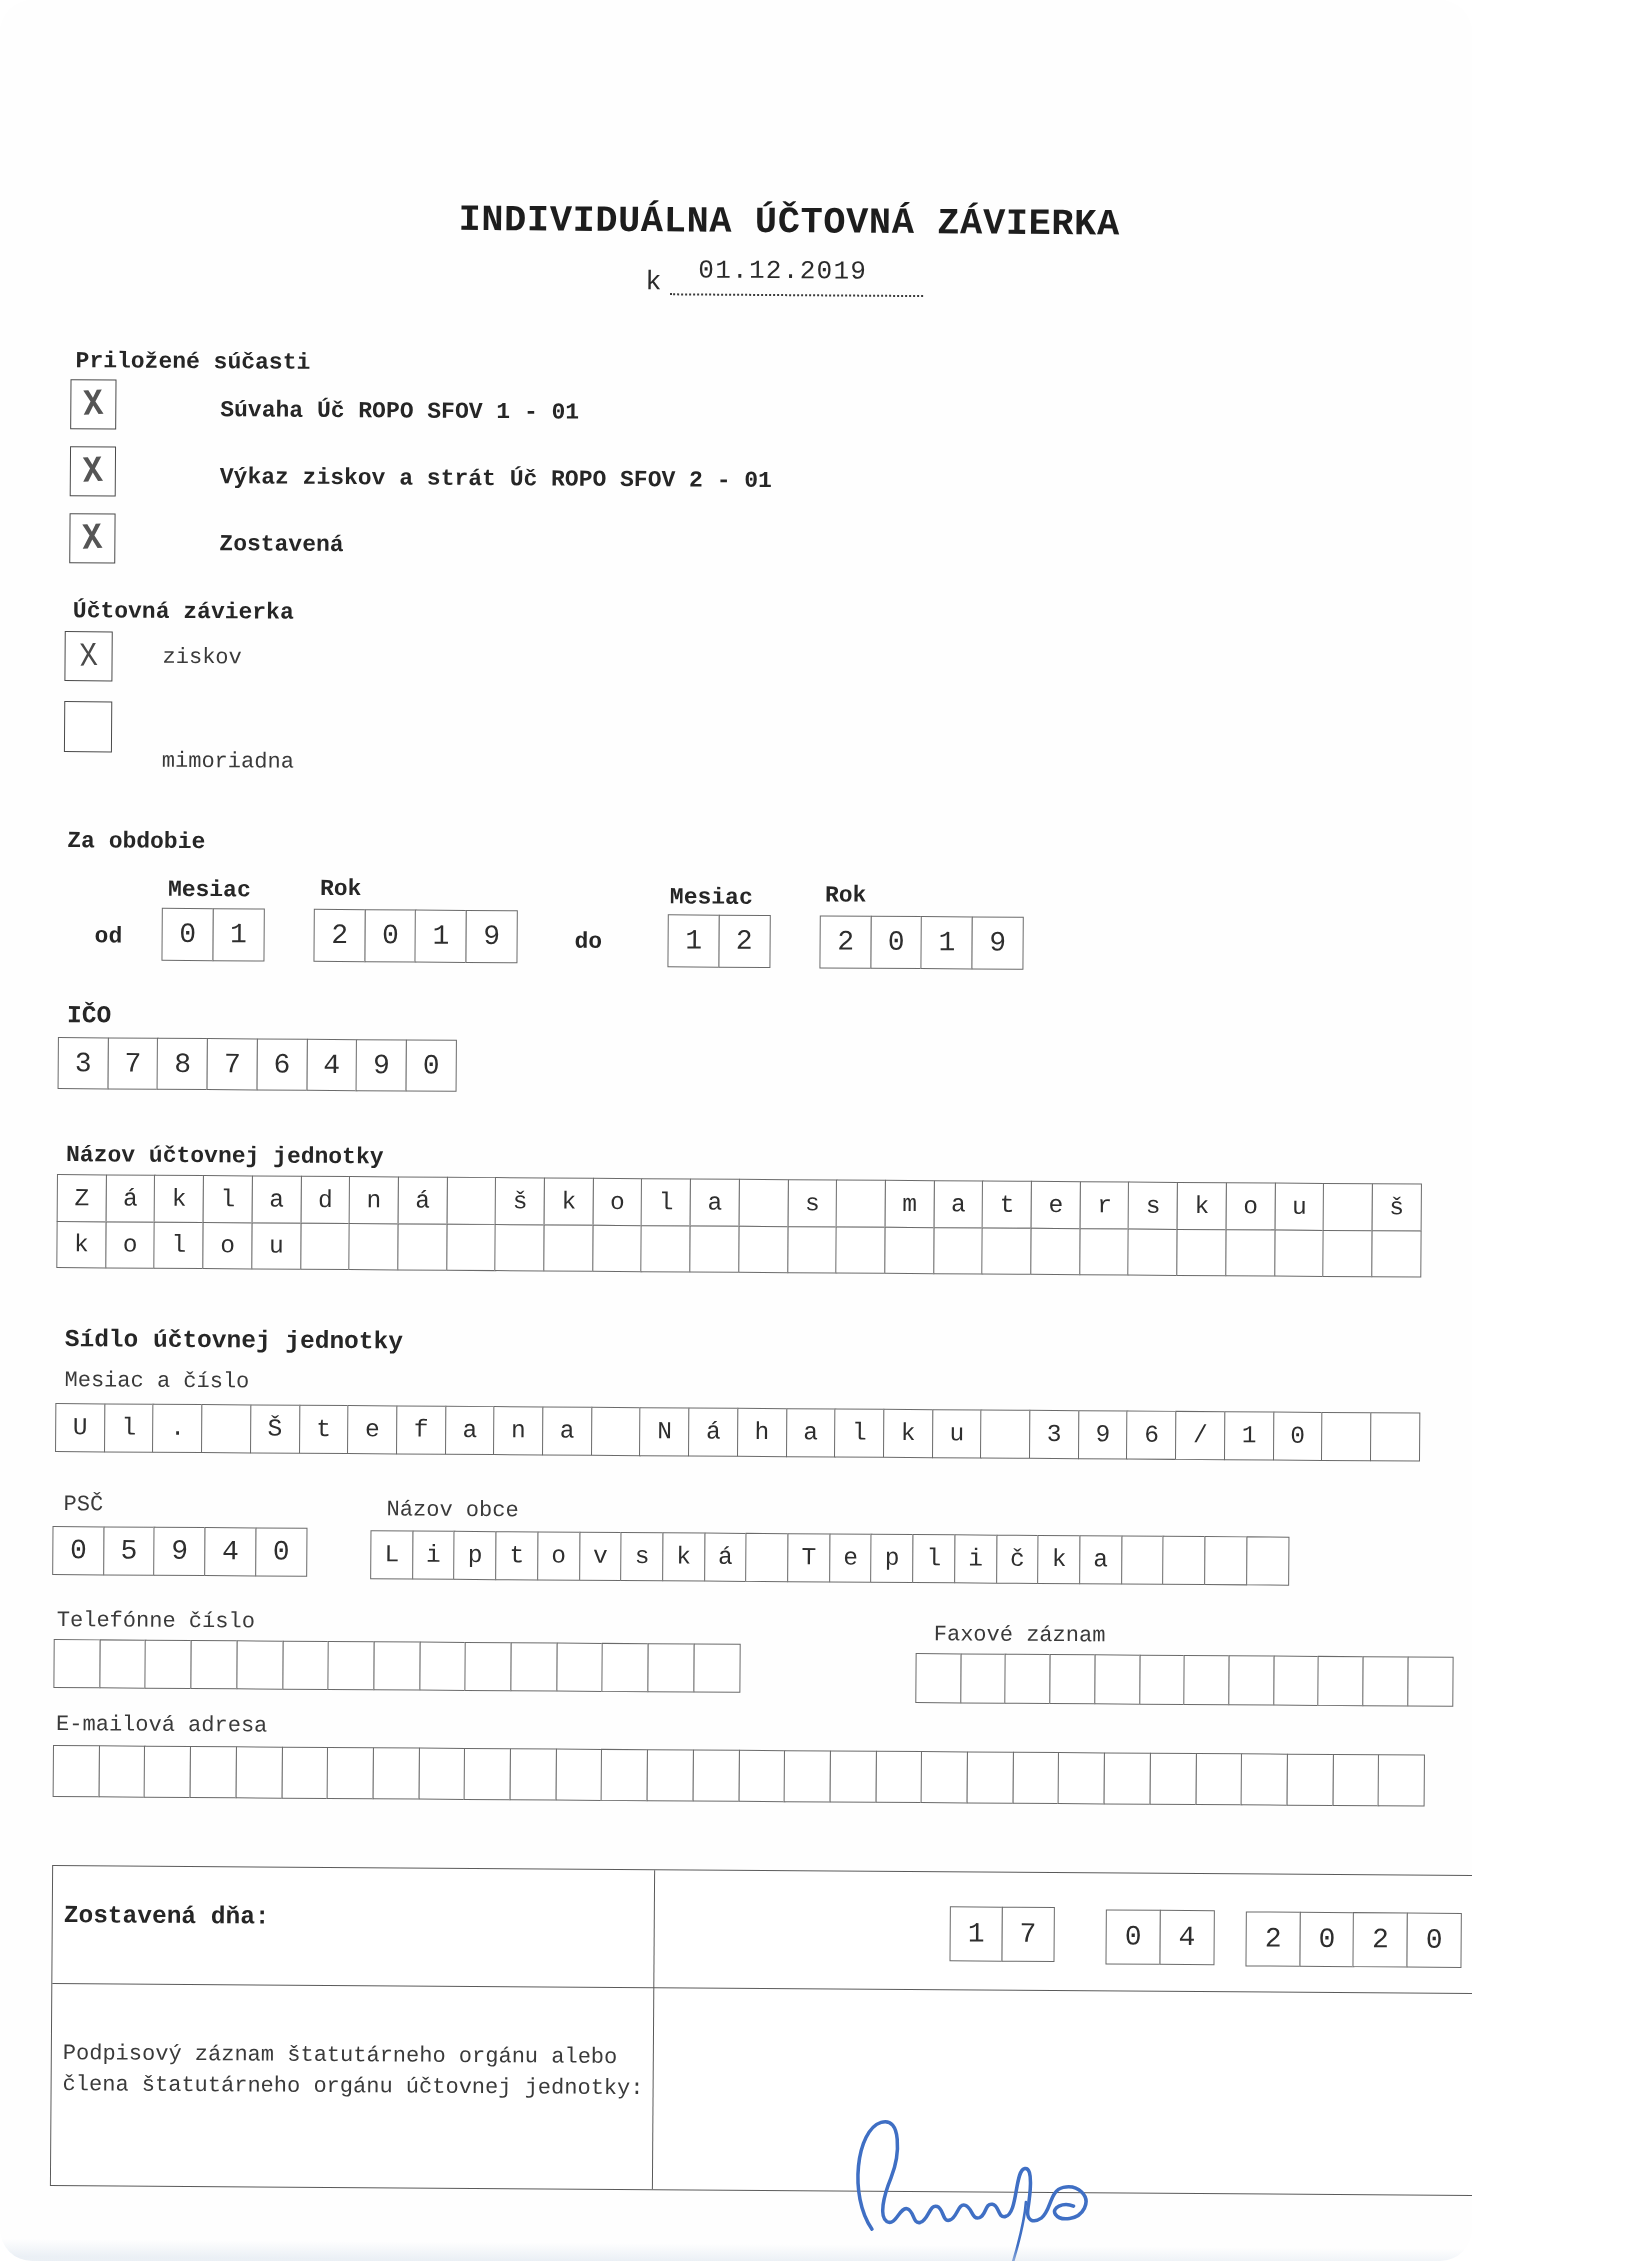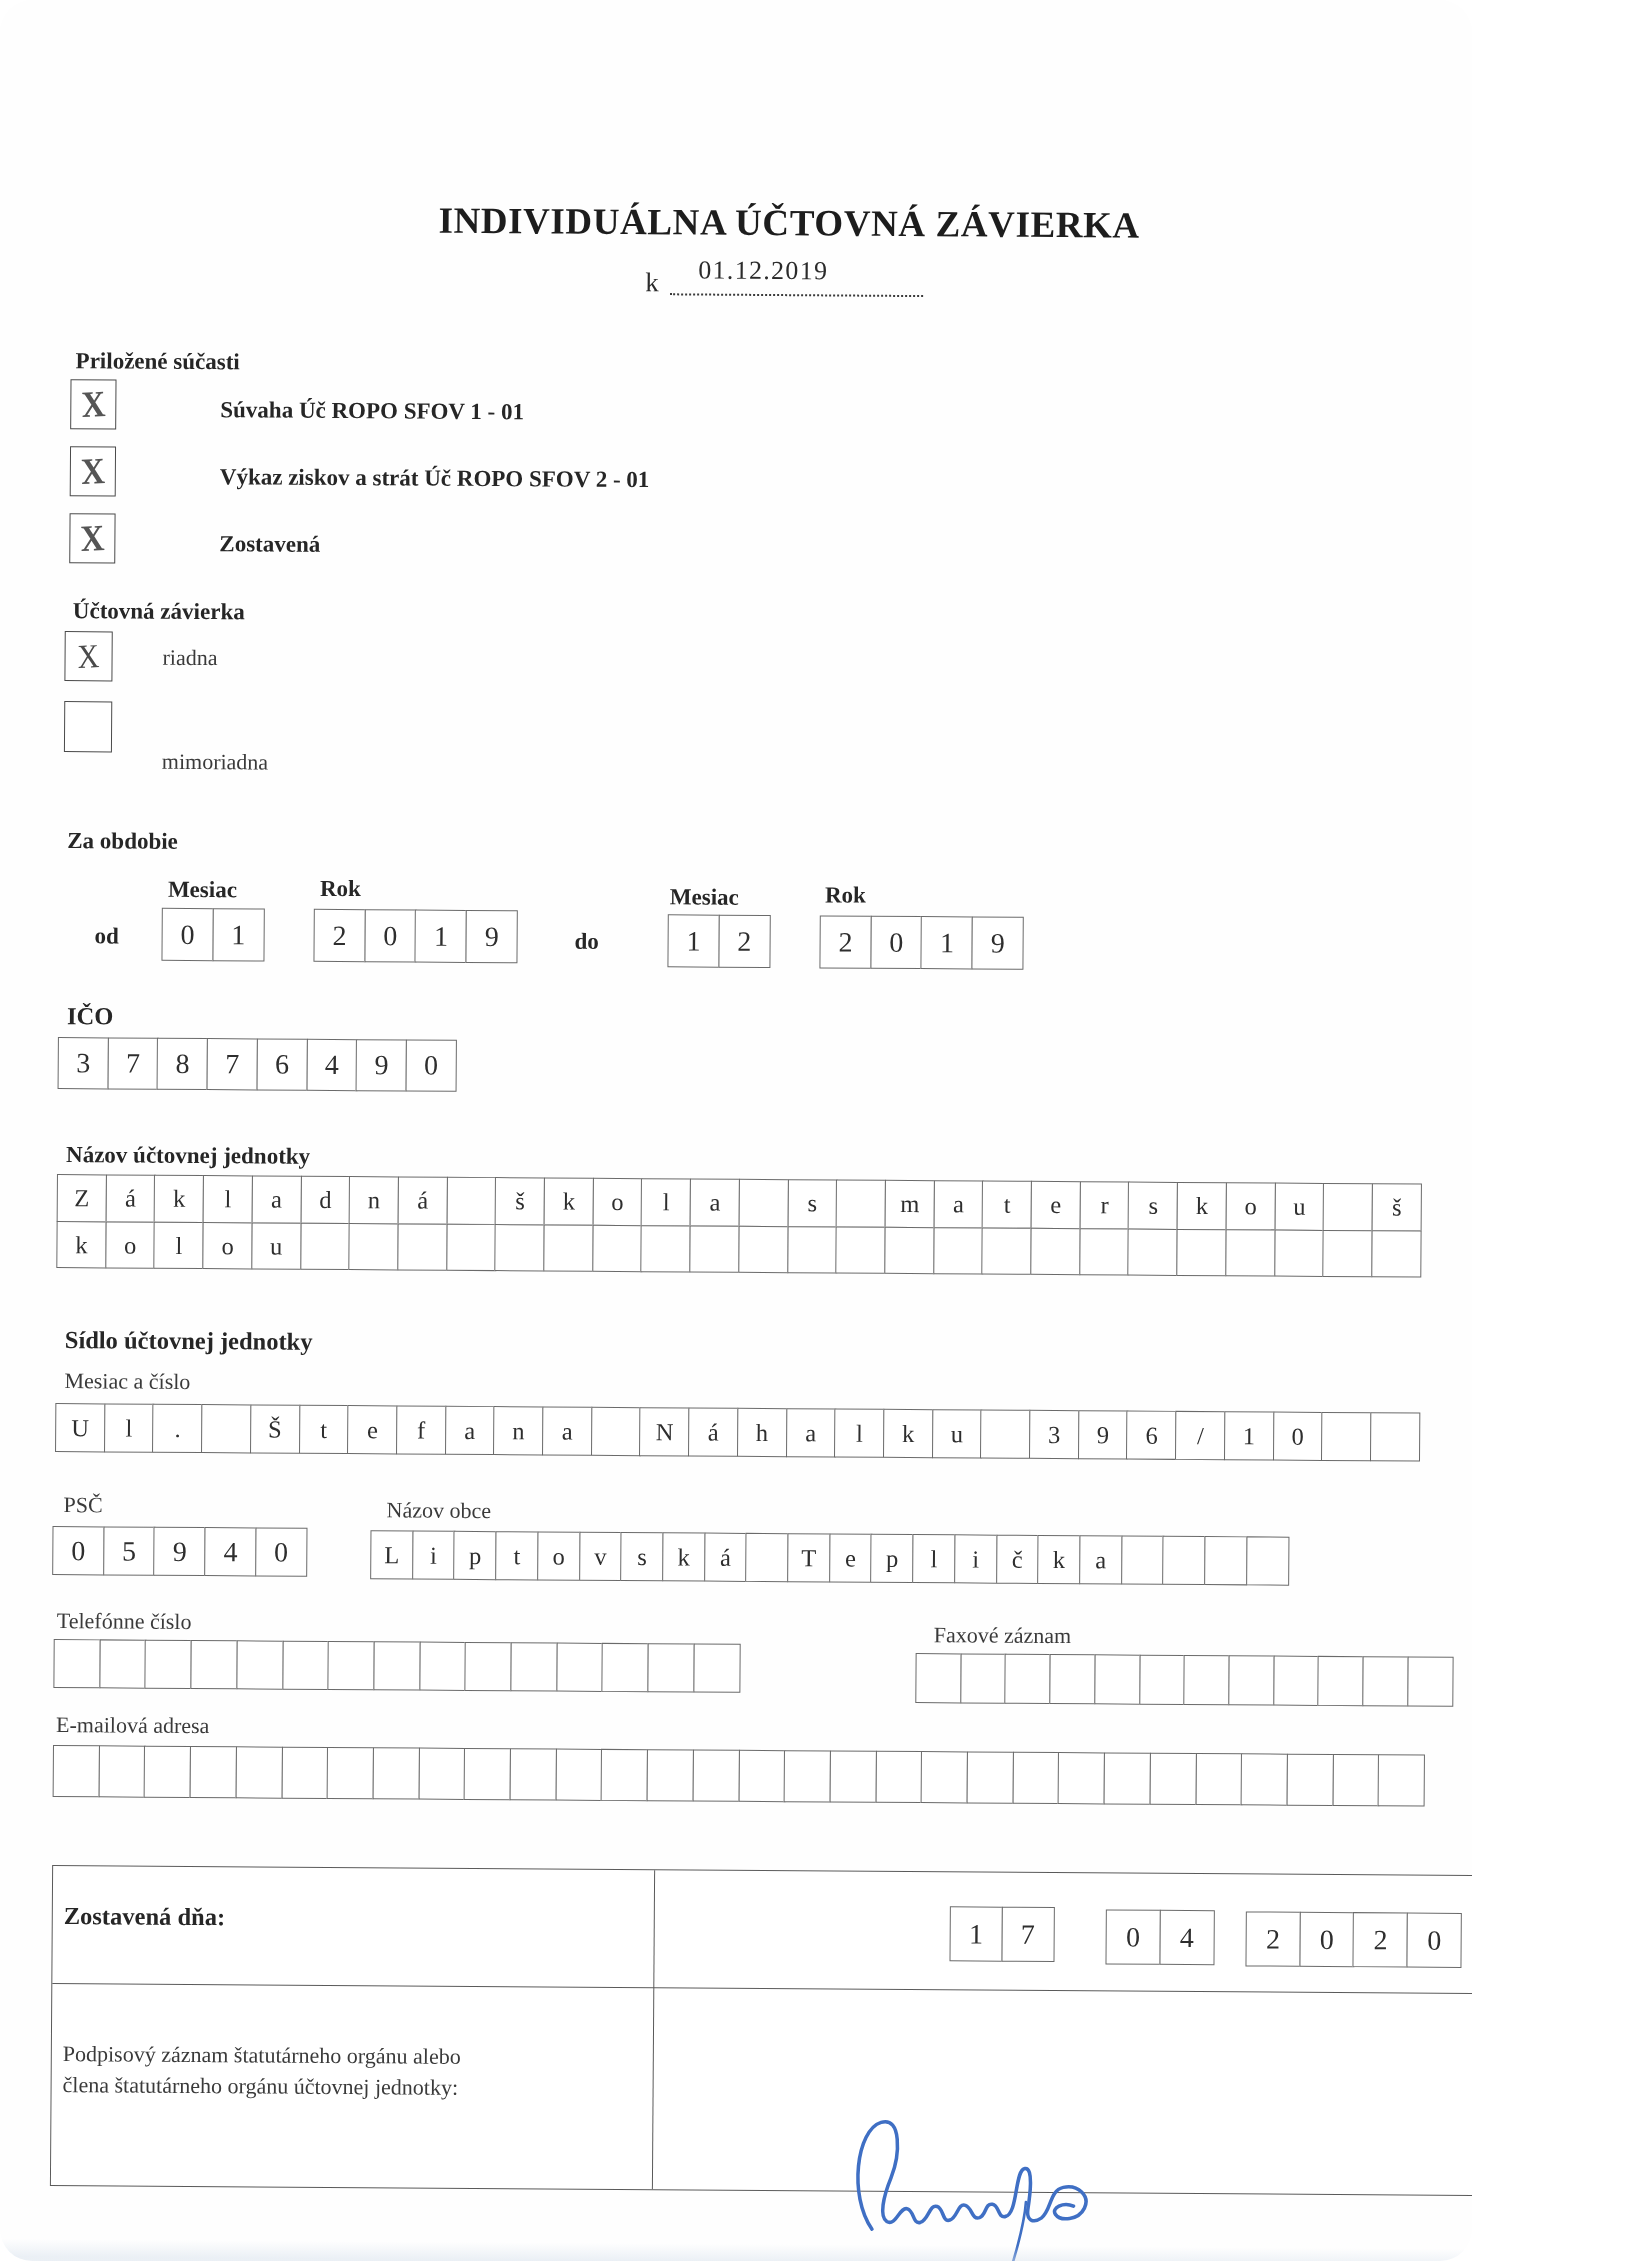--- a/index.html
+++ b/index.html
@@ -1,17 +1,17 @@
 <!DOCTYPE html>
 <html style="font-size:10.3px"><head>
 <meta charset="utf-8">
 <style>
   html,body{margin:0;padding:0;background:#ffffff;}
   .page{position:relative;width:1472px;height:2261px;background:#fefefe;overflow:hidden;
-        font-family:Liberation Serif, serif;color:#222;border-radius:32px;}
+        font-family:Liberation Mono, monospace;color:#222;border-radius:32px;}
   .sheet{position:absolute;left:0;top:0;width:1644px;height:2261px;
          transform:rotate(0.4deg);transform-origin:52px 167px;}
   .abs{position:absolute;}
   .title{font-size:37px;font-weight:700;letter-spacing:0.6px;color:#1d1d1d;white-space:nowrap;}
   .lbl-b{font-size:23px;font-weight:700;color:#262626;white-space:nowrap;}
   .lbl{font-size:22px;font-weight:400;color:#3a3a3a;white-space:nowrap;}
   .handdate{font-size:26px;color:#2b2b2b;letter-spacing:1.3px;}
   .kletter{font-size:27px;color:#2b2b2b;}
   .dots{border-bottom:2.6px dotted #3a3a3a;height:0;}
   .cb{border:1.9px solid #4a4a4a;background:#fff;display:flex;align-items:center;justify-content:center;}
@@ -56,21 +56,21 @@
     <div class="abs cb" style="left:72px;top:513px;width:44px;height:48px;">
       <span class="mark">X</span>
     </div>
     <div class="abs lbl-b" style="left:222px;top:530px;">Zostavená</div>
 
     <div class="abs lbl-b" style="left:76px;top:598px;">Účtovná závierka</div>
 
     <div class="abs cb thin" style="left:68px;top:631px;width:46px;height:48px;">
       <span class="mark">X</span>
     </div>
-    <div class="abs lbl" style="left:166px;top:644px;">riadna</div>
+    <div class="abs lbl" style="left:166px;top:644px;">ziskov</div>
 
     <div class="abs cb thin" style="left:68px;top:701px;width:46px;height:49px;">
       <span class="mark"></span>
     </div>
     <div class="abs lbl" style="left:166px;top:748px;">mimoriadna</div>
 
     <div class="abs lbl-b" style="left:72px;top:828px;font-size:23px;">Za obdobie</div>
 
     <div class="abs lbl-b" style="left:173px;top:876px;">Mesiac</div>
     <div class="abs lbl-b" style="left:325px;top:874px;">Rok</div>

